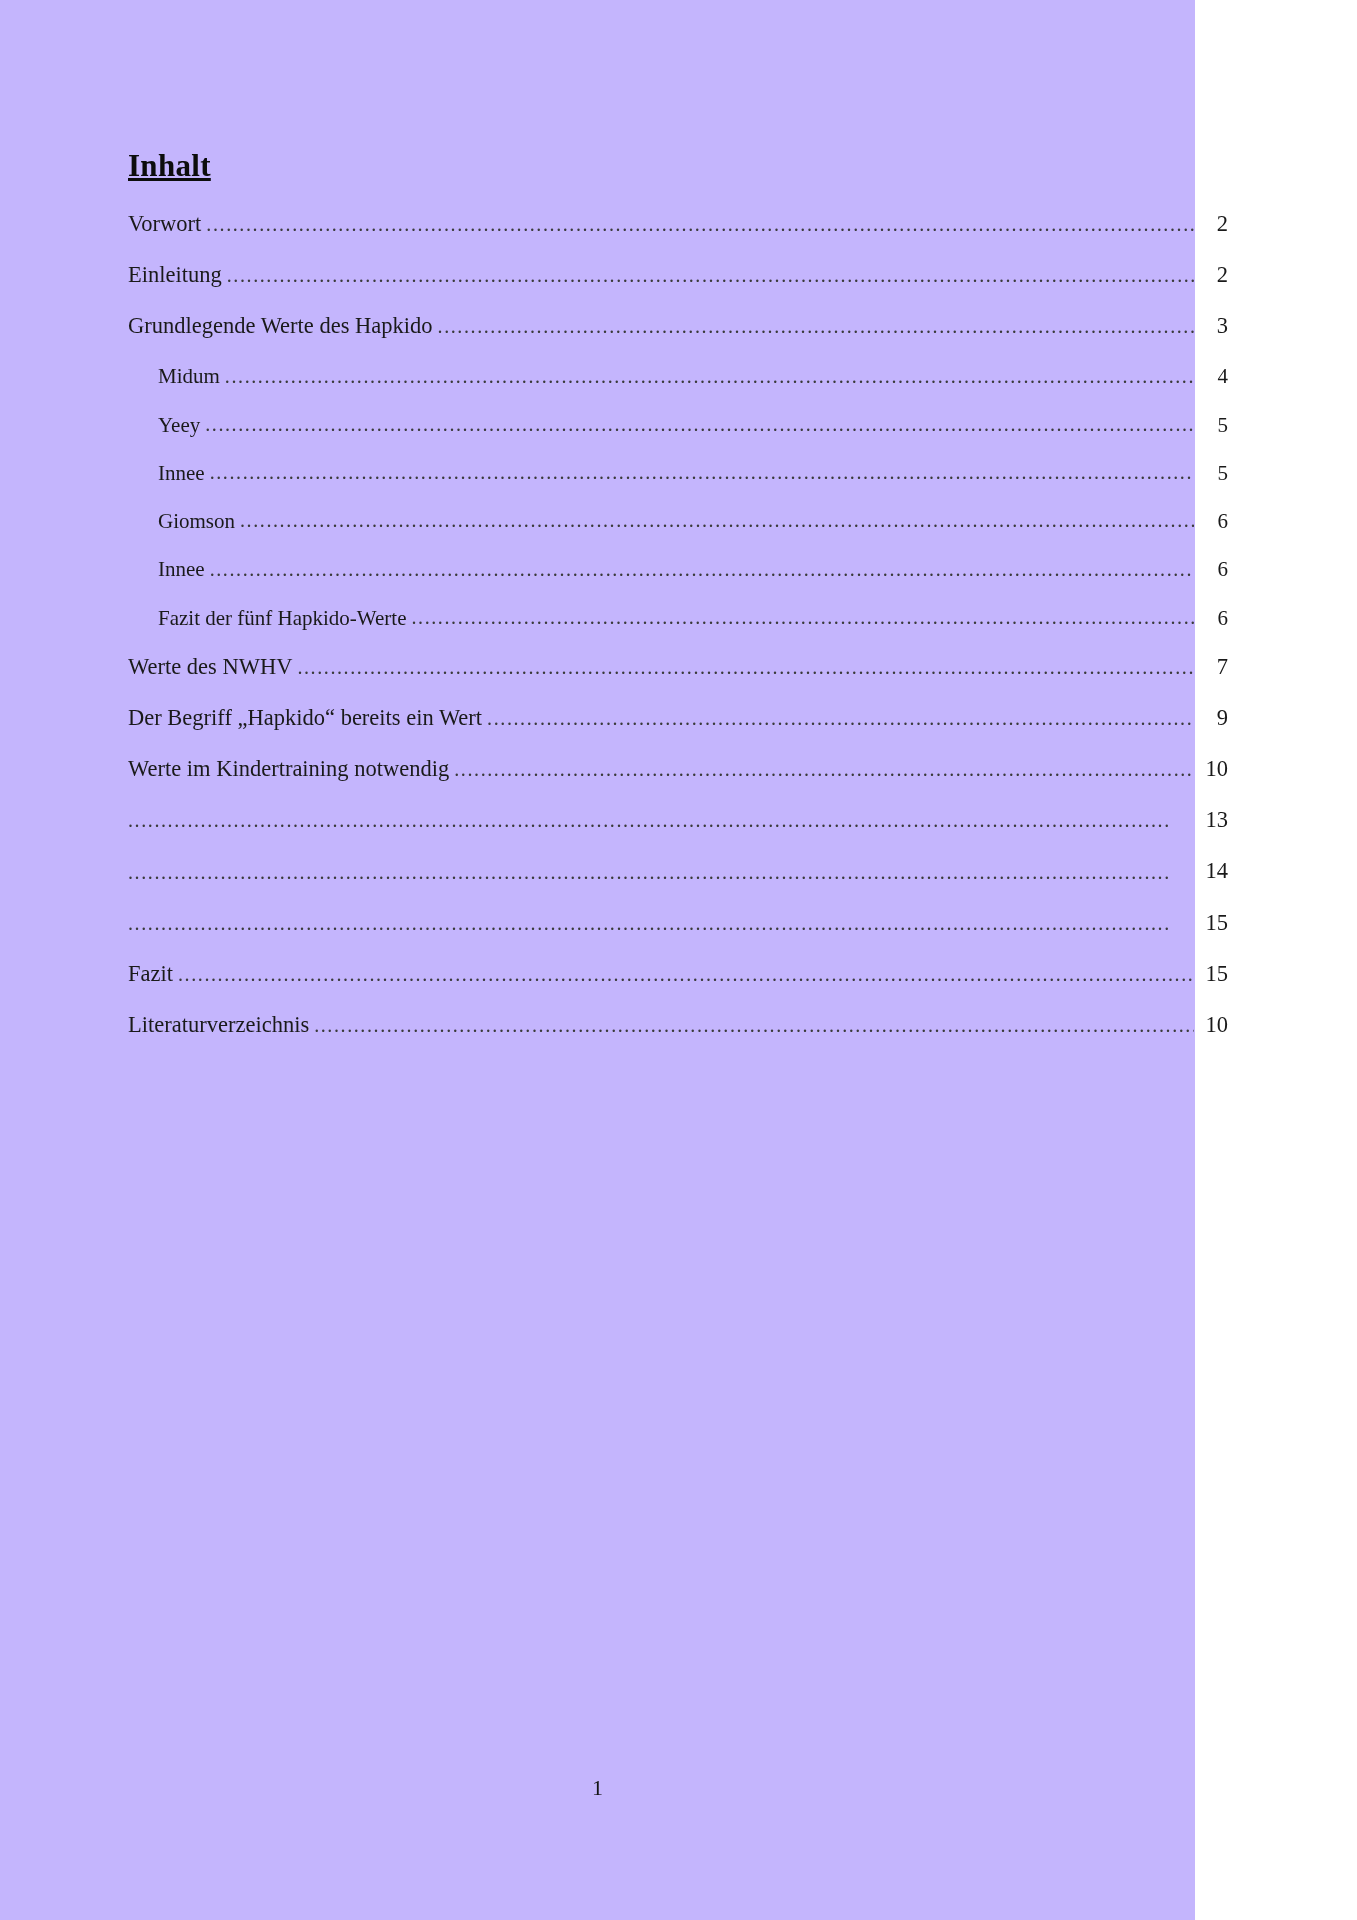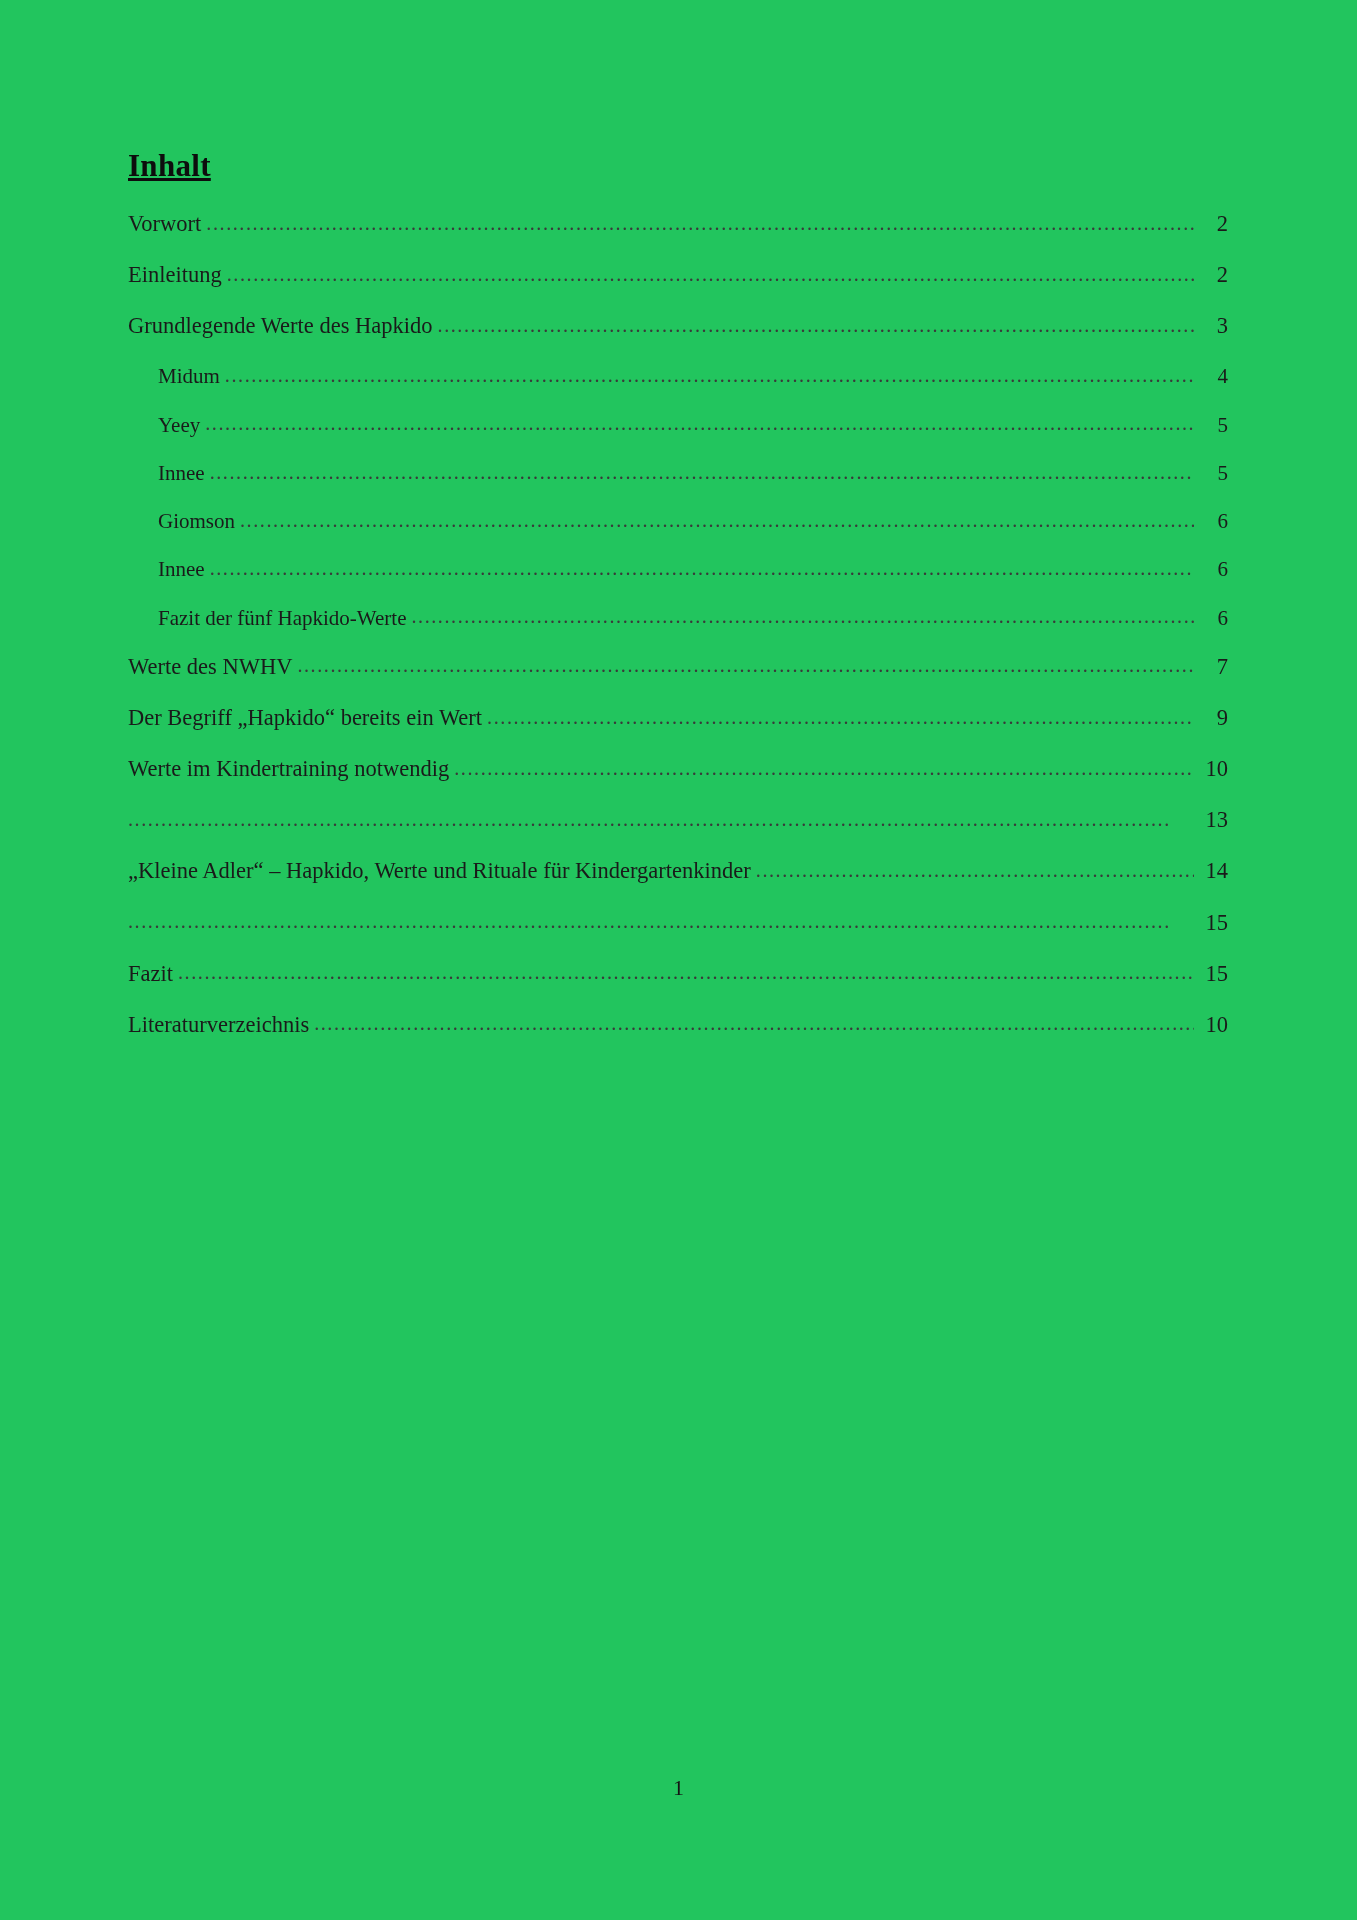--- a/index.html
+++ b/index.html
@@ -12,23 +12,23 @@
     height: 1920px;
     font-family: "Liberation Serif", serif;
     color: #111111;
     position: relative;
     overflow: hidden;
   }
   .page {
     position: absolute;
     top: 0;
     left: 0;
-    width: 1357px;
+    width: 1195px;
     height: 1920px;
-    background: #22c55e;
+    background: #c4b5fd;
   }
   .content {
     position: absolute;
     left: 128px;
     top: 148px;
     width: 1100px;
   }
   .toc-title {
     font-family: "Liberation Serif", serif;
     font-size: 31px;
@@ -38,21 +38,21 @@
     margin: 0 0 26px 0;
     color: #0d0d0d;
   }
   .toc-list {
     margin: 0;
     padding: 0;
     list-style: none;
   }
   .toc-entry {
     display: flex;
-    align-items: center;
+    align-items: flex-end;
     font-size: 22.5px;
     line-height: 1.25;
     color: #1a1a1a;
     margin-bottom: 23px;
     white-space: nowrap;
   }
   .toc-entry.level-2 {
     padding-left: 30px;
     font-size: 21px;
     margin-bottom: 22px;
@@ -152,21 +152,20 @@
         <li class="toc-entry">
           <span class="toc-label">Werte im Kindertraining notwendig</span>
           <span class="toc-dots">..............................................................................................................................................................</span>
           <span class="toc-page">10</span>
         </li>
         <li class="toc-entry">
           <span class="toc-dots">..............................................................................................................................................................</span>
           <span class="toc-page">13</span>
         </li>
         <li class="toc-entry">
-          <span class="toc-label">„Kleine Adler“ – Hapkido, Werte und Rituale für Kindergartenkinder</span>
           <span class="toc-dots">..............................................................................................................................................................</span>
           <span class="toc-page">14</span>
         </li>
         <li class="toc-entry">
           <span class="toc-dots">..............................................................................................................................................................</span>
           <span class="toc-page">15</span>
         </li>
         <li class="toc-entry">
           <span class="toc-label">Fazit</span>
           <span class="toc-dots">..............................................................................................................................................................</span>

